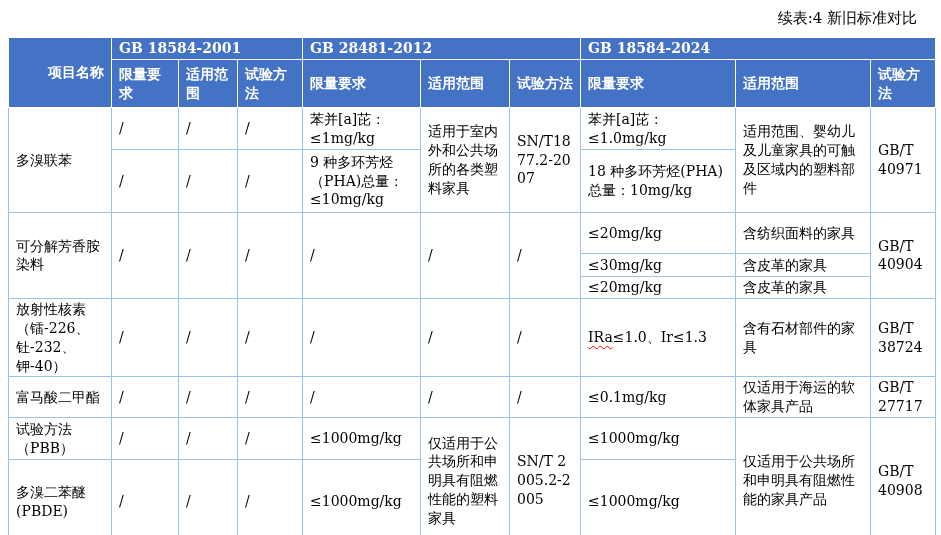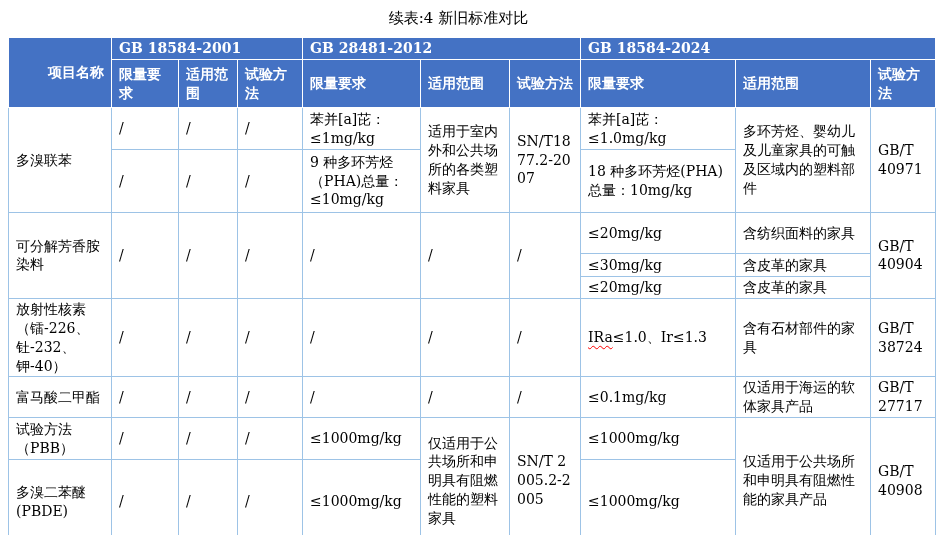--- a/index.html
+++ b/index.html
@@ -8,21 +8,21 @@
     --squiggle:#FF0000;
   }
   *{box-sizing:border-box;}
   html,body{margin:0;padding:0;background:#ffffff;}
   .page{
     width:941px;height:535px;background:#ffffff;overflow:hidden;
     font-family:"DejaVu Serif","Liberation Serif",serif;color:#000000;
   }
   .doc-title{
     width:917px;height:37px;padding-top:8px;
-    text-align:center;font-size:15px;line-height:20px;color:#000000;
+    text-align:right;font-size:15px;line-height:20px;color:#000000;
   }
   table.std{
     border-collapse:collapse;table-layout:fixed;
     margin-left:8px;width:927px;
     font-size:14px;
     border-bottom:3px solid var(--hdr);
   }
   .std th,.std td{
     padding:1px 7px;vertical-align:middle;text-align:left;
     line-height:1.35;overflow:hidden;word-wrap:break-word;
@@ -88,21 +88,21 @@
 
       <tr style="height:42px">
         <td rowspan="2">多溴联苯</td>
         <td>/</td>
         <td>/</td>
         <td>/</td>
         <td>苯并[a]芘：≤1mg/kg</td>
         <td rowspan="2">适用于室内外和公共场所的各类塑料家具</td>
         <td rowspan="2" class="break-code">SN/T1877.2-2007</td>
         <td>苯并[a]芘：≤1.0mg/kg</td>
-        <td rowspan="2">多环芳烃、婴幼儿及儿童家具的可触及区域内的塑料部件</td>
+        <td rowspan="2">适用范围、婴幼儿及儿童家具的可触及区域内的塑料部件</td>
         <td rowspan="2">GB/T 40971</td>
       </tr>
 
       <tr style="height:63px">
         <td>/</td>
         <td>/</td>
         <td>/</td>
         <td>9 种多环芳烃（PHA)总量：≤10mg/kg</td>
         <td>18 种多环芳烃(PHA)总量：10mg/kg</td>
       </tr>

